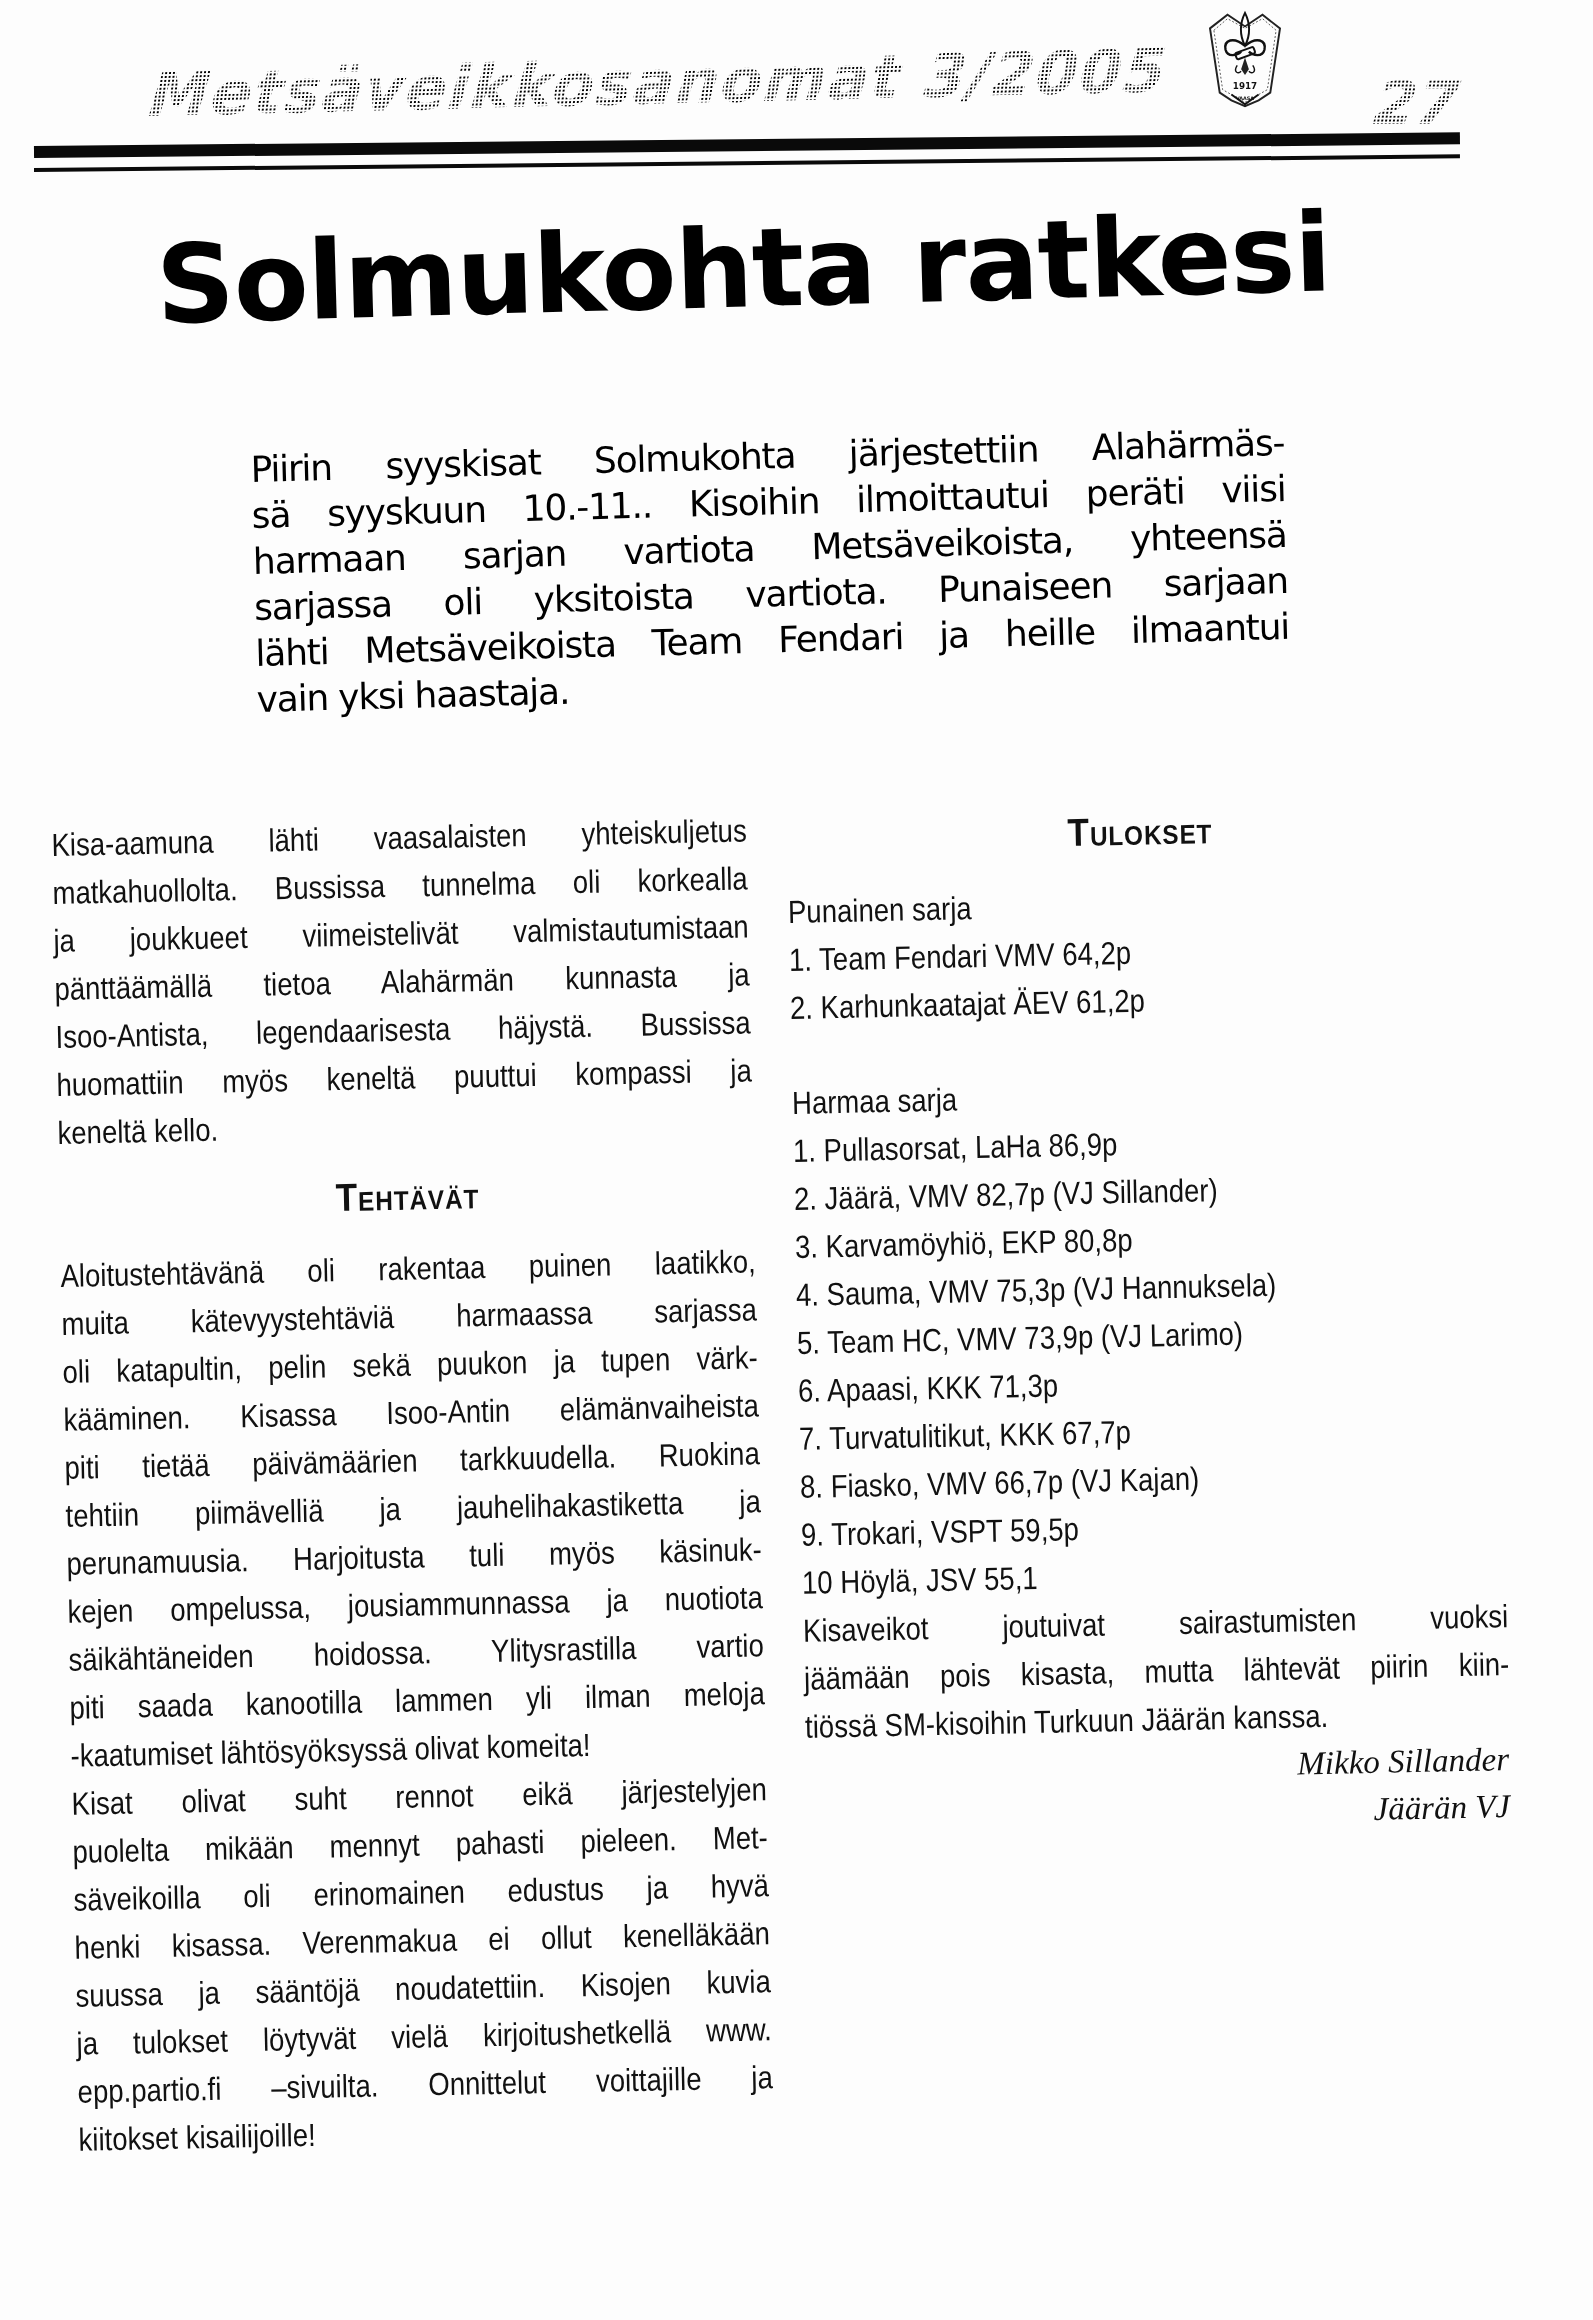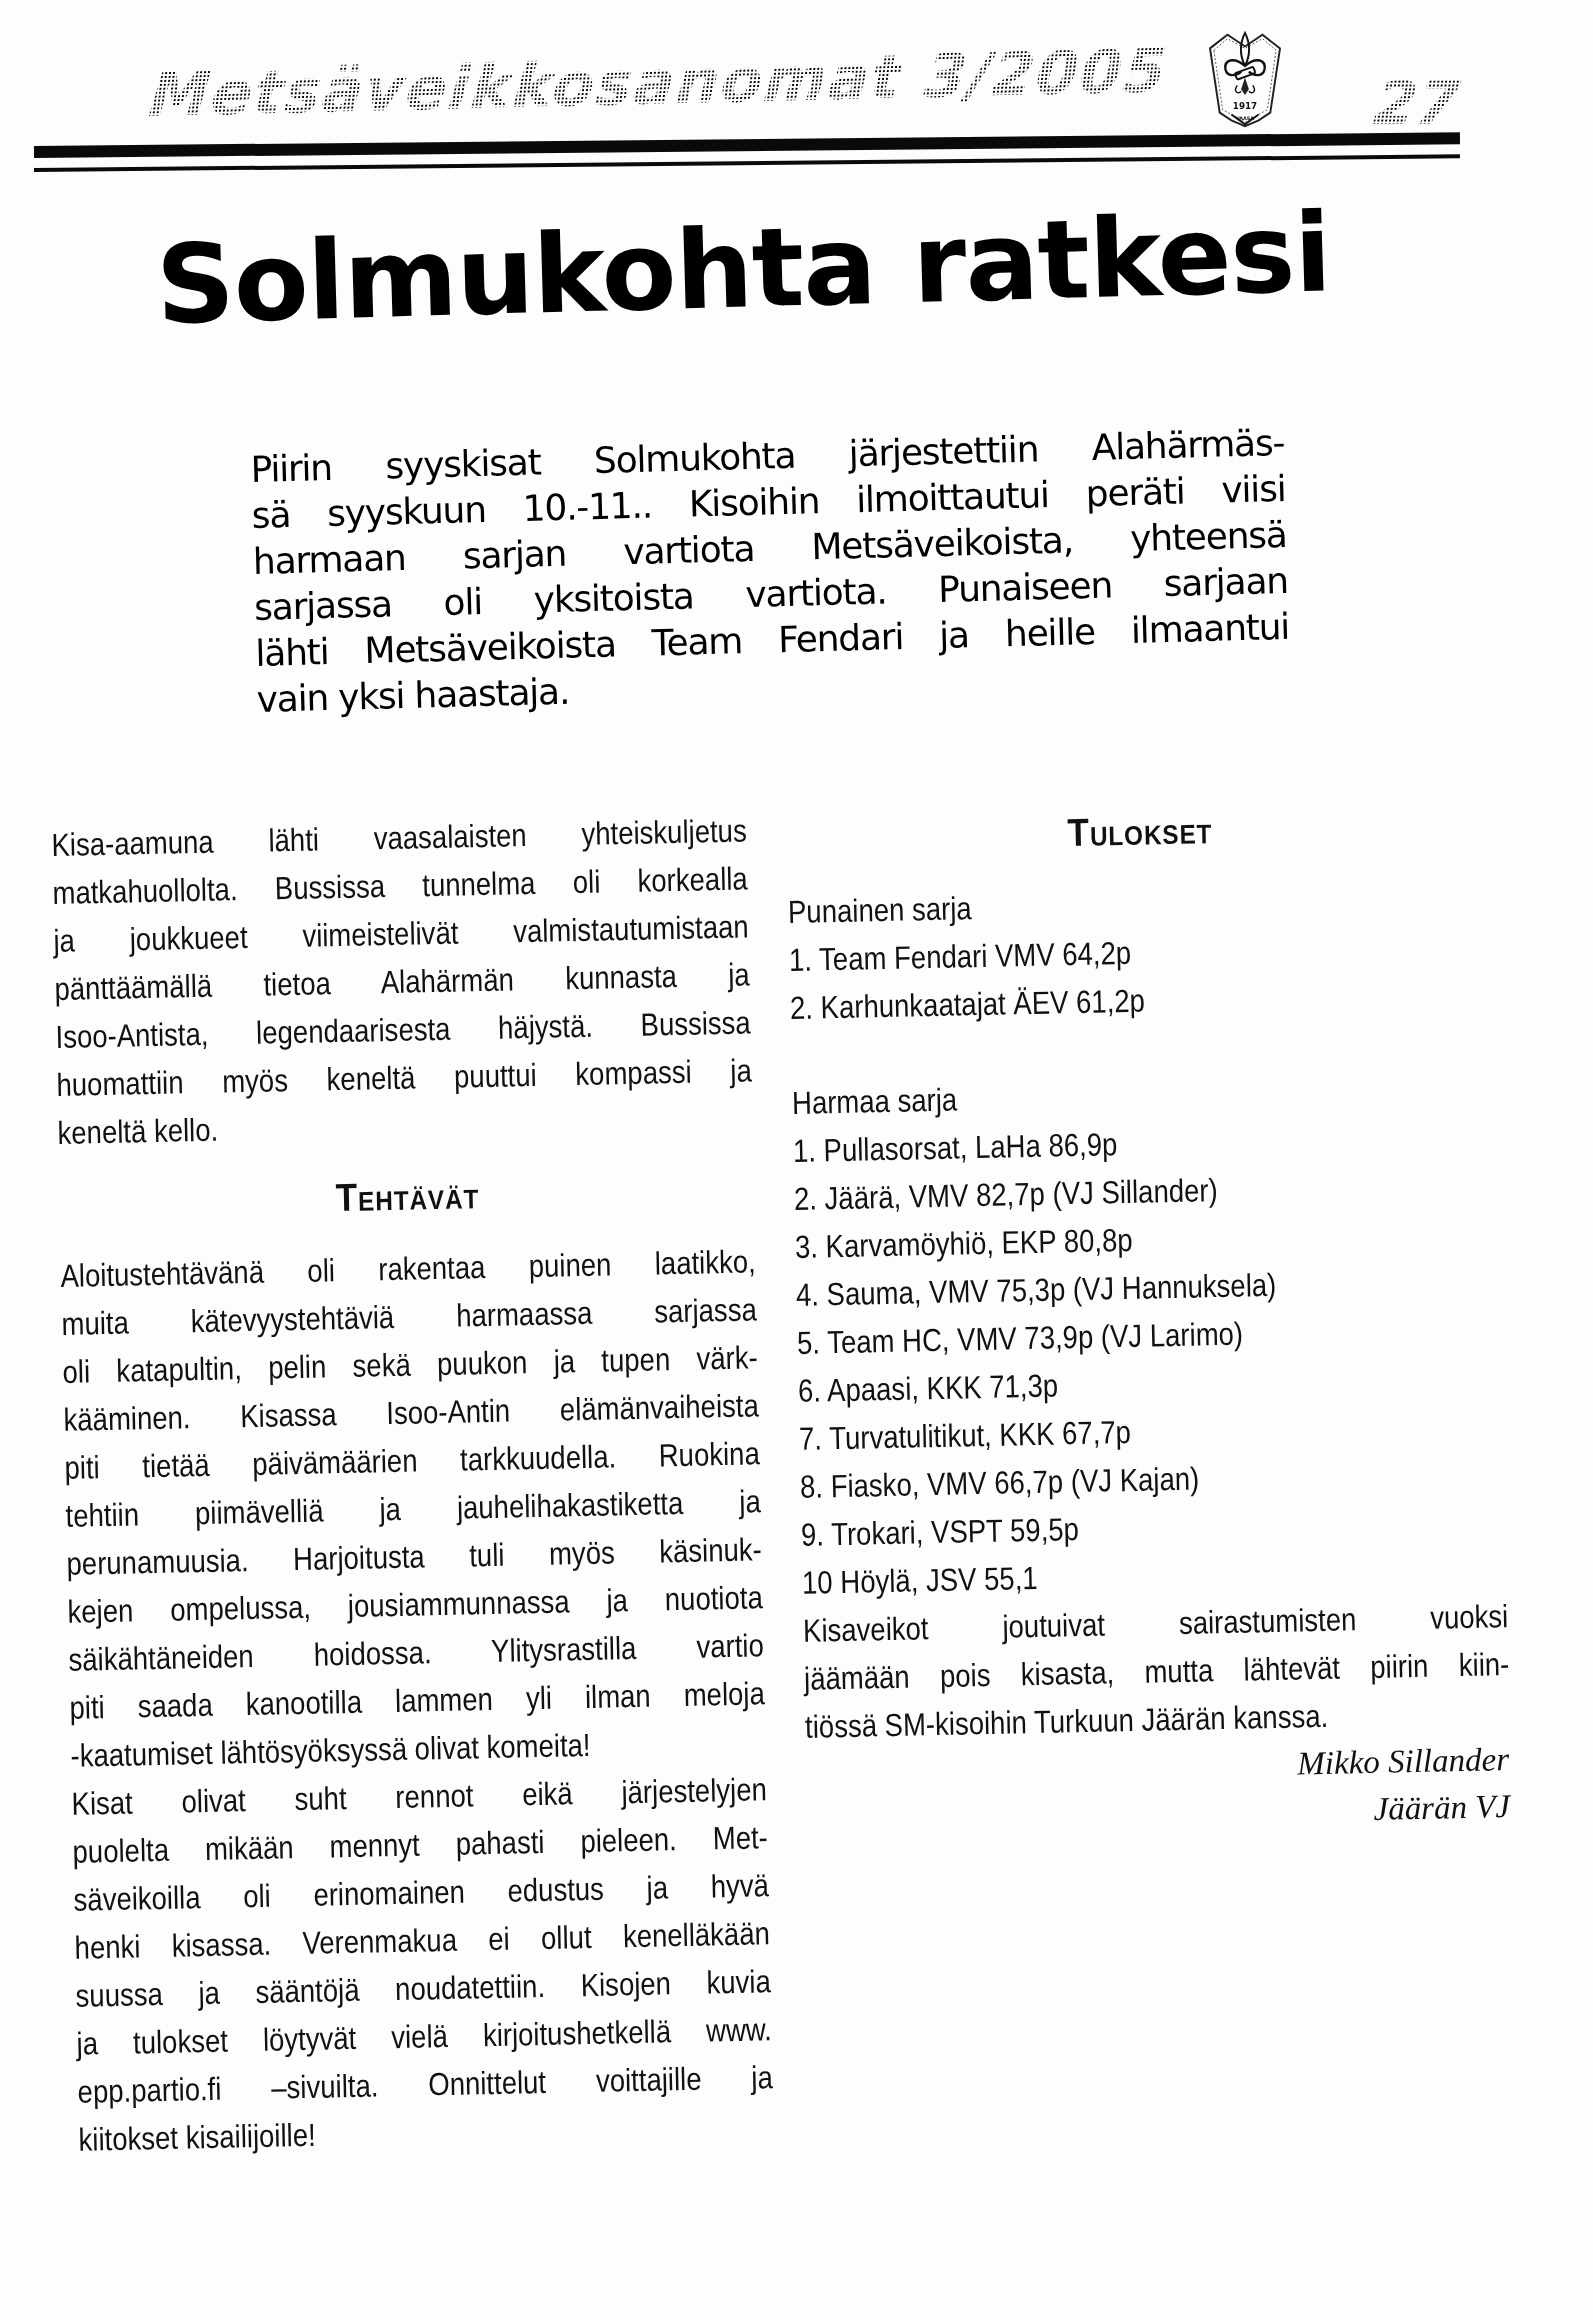--- a/index.html
+++ b/index.html
@@ -18,21 +18,21 @@
     font-size: 60px; letter-spacing: 2px;
     color: #2a2a2a;
     transform: rotate(-1.4deg) skewX(-8deg);
     transform-origin: left bottom;
     background-image: radial-gradient(#000 45%, transparent 50%);
     -webkit-background-clip: text; background-clip: text;
     -webkit-text-fill-color: transparent;
     background-size: 3.9px 3.9px;
   }
   .emblem {
-    position: absolute; left: 1198px; top: 27px; width: 94px; height: 105px;
+    position: absolute; left: 1198px; top: 7px; width: 94px; height: 105px;
   }
   .page-number {
     position: absolute; left: 1375px; top: 68px;
     font-family: "DejaVu Sans", sans-serif;
     font-weight: bold; font-style: italic; font-size: 60px;
     transform: skewX(-8deg);
     background-image: radial-gradient(#000 45%, transparent 50%);
     -webkit-background-clip: text; background-clip: text;
     -webkit-text-fill-color: transparent;
     background-size: 3.9px 3.9px;

